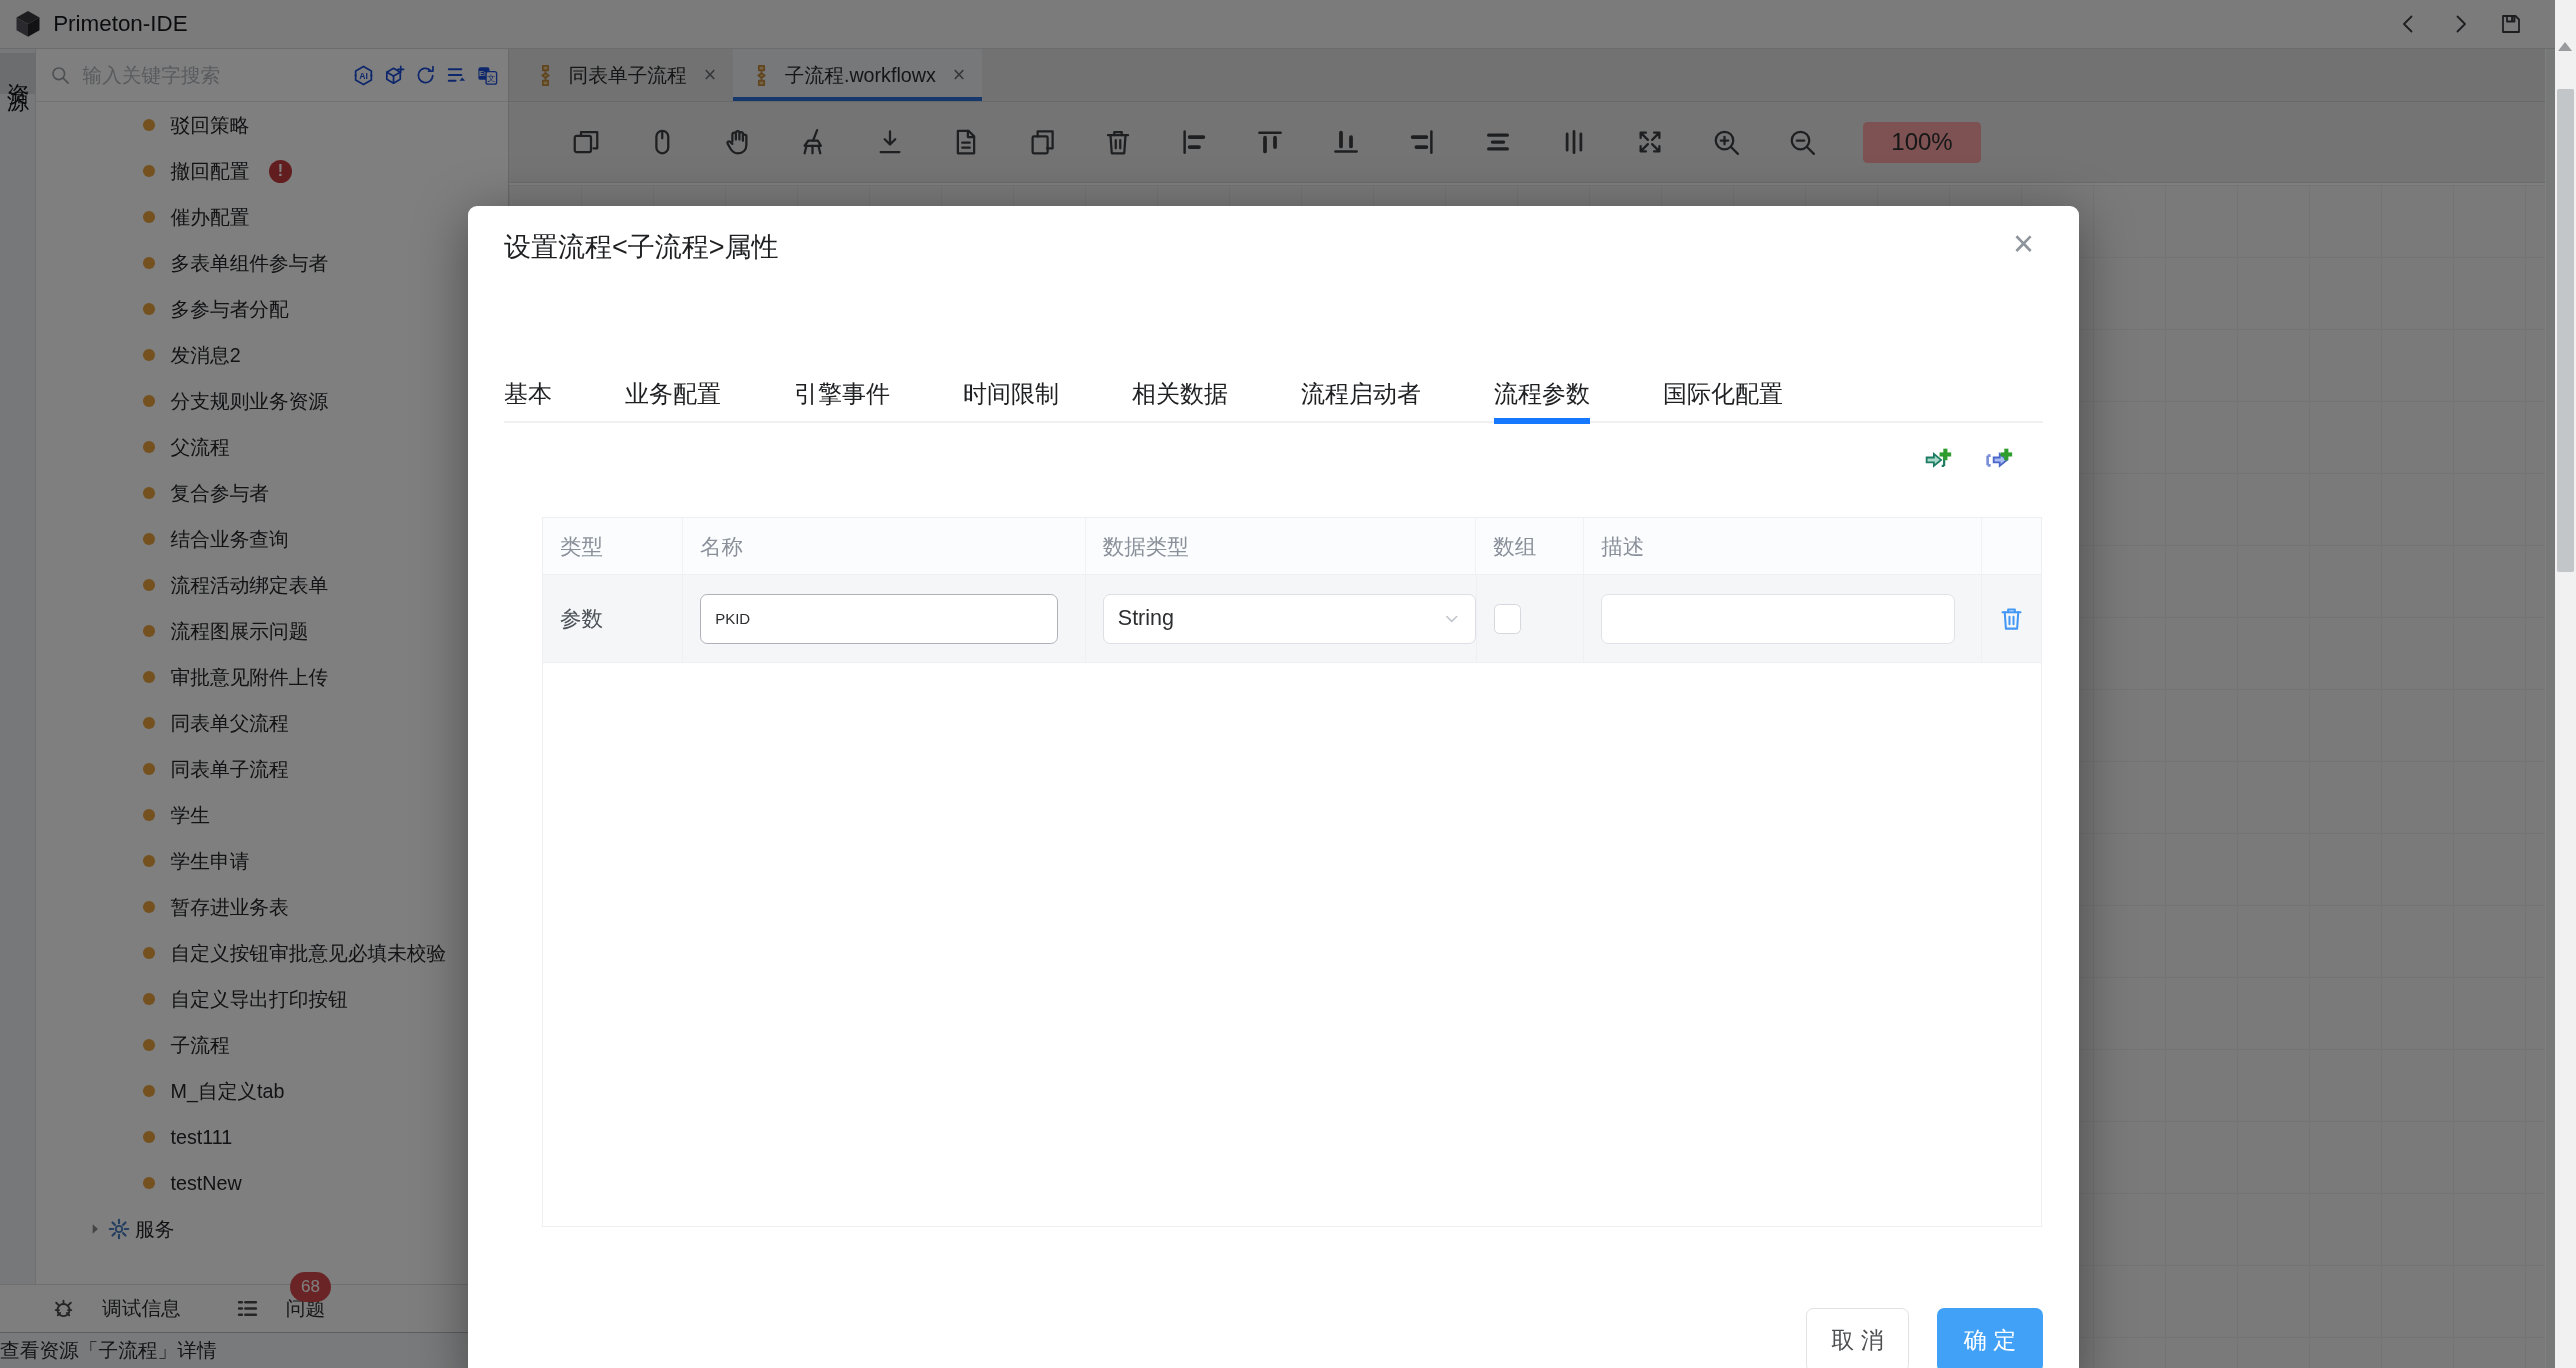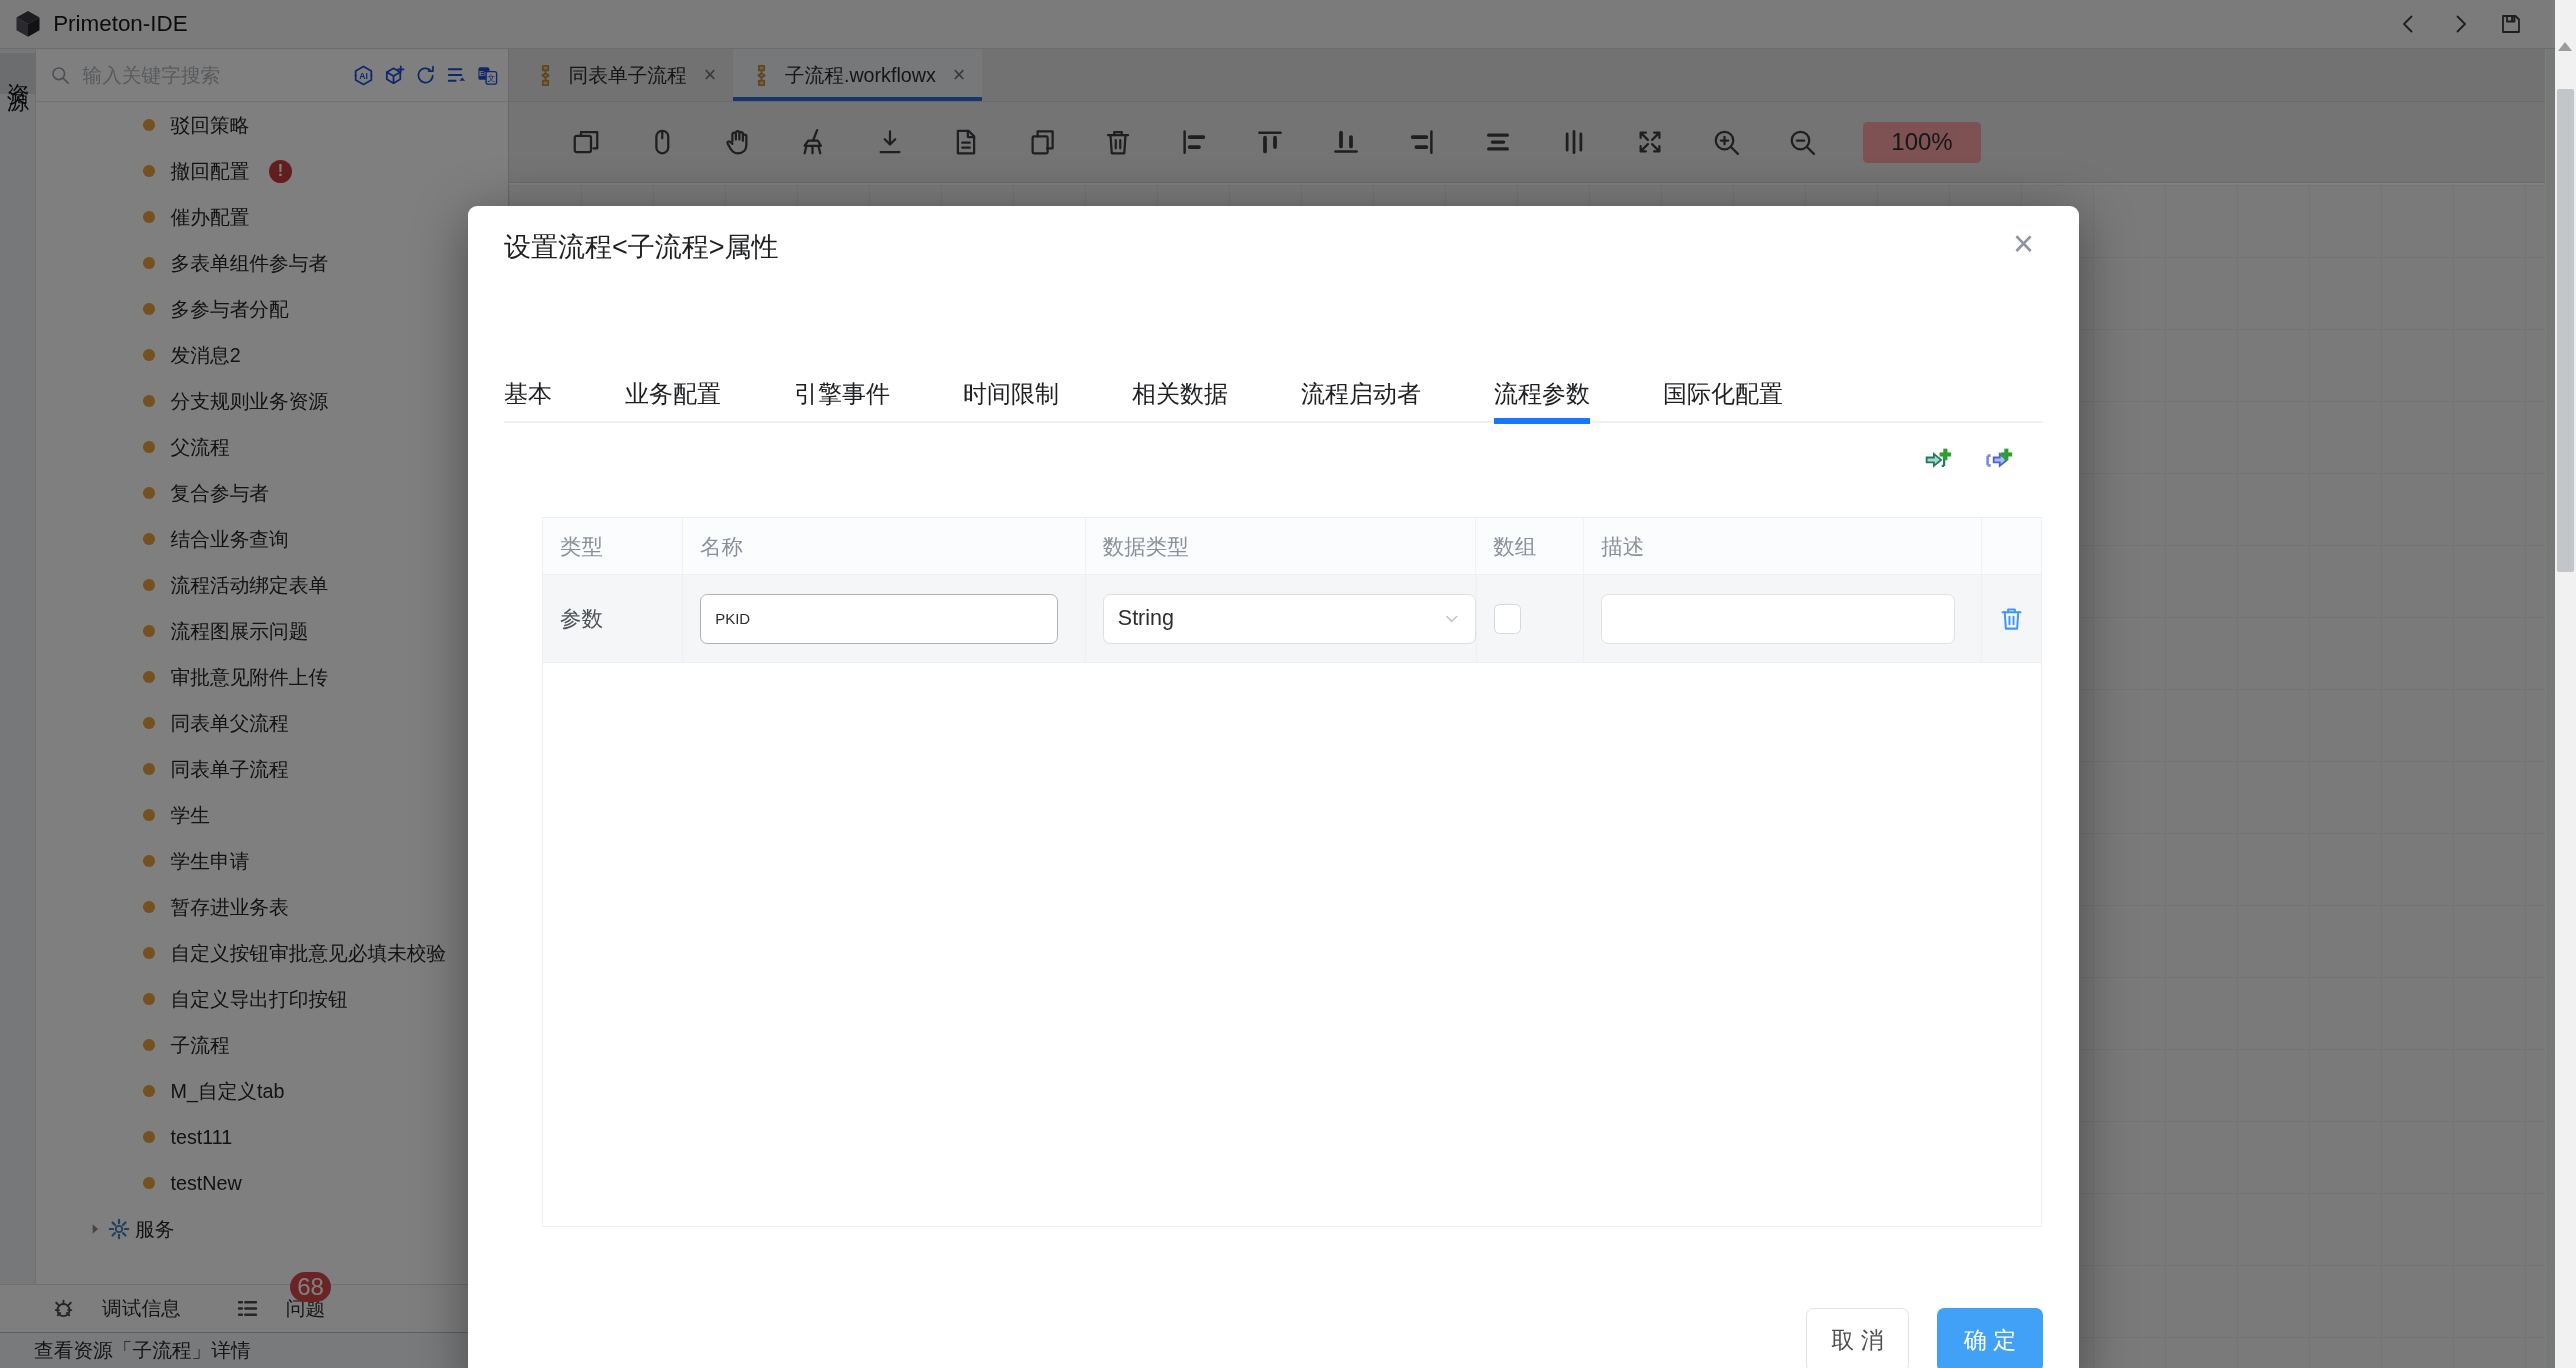--- a/index.html
+++ b/index.html
@@ -51,25 +51,25 @@
   .tree-node .gear { width:24px; height:24px; color:#4a7fc0;}
 
   
   .panel-bar { position:absolute; left:0; top:1284px; width:509px; height:48px;
     background:#fdfdfd; border-top:0.9px solid #dcdcde; border-right:0.9px solid #d2d3d5;
     display:flex; align-items:center; padding-left:51px; z-index:3; }
   .panel-item { display:flex; align-items:center; gap:26px; font-size:19.7px; color:#2e2f31; }
   .panel-item .icn { width:25px; height:25px; color:#4a4b4d; }
   .panel-item + .panel-item { margin-left:54px; }
   .count-badge { position:absolute; left:290px; top:-13.4px; min-width:41px; height:30px;
-    border-radius:15px; background:#d4494d; color:#fff; font-size:24px;
+    border-radius:15px; background:#d4494d; color:#fff; font-size:17px;
     display:flex; align-items:center; justify-content:center; padding:0 5.4px; }
   .status-bar { position:absolute; left:0; top:1332px; width:509px; height:36px;
     background:#f3f4f6; border-top:0.9px solid #b9bcc0; border-right:0.9px solid #d2d3d5;
-    display:flex; align-items:center; padding-left:34px; font-size:19.7px; color:#2c2d2f; z-index:3;}
+    display:flex; align-items:center; font-size:19.7px; color:#2c2d2f; z-index:3;}
 
   
   .editor { position:absolute; left:509px; top:49px; width:2036px; height:1319px; z-index:1; }
   .tabstrip { height:53px; background:#e4e5e7; border-bottom:0.9px solid #d1d2d4;
     display:flex; align-items:stretch; padding-left:8px; }
   .edit-tab { display:flex; align-items:center; gap:11.6px; padding:0 17px;
     font-size:19.7px; color:#2b2c2e; position:relative; }
   .edit-tab .wf { width:23px; height:23px; }
   .edit-tab .tab-close { font-size:21.5px; color:#6e6f71; margin-left:5.4px; }
   .edit-tab.active { background:#eef0f2; }

